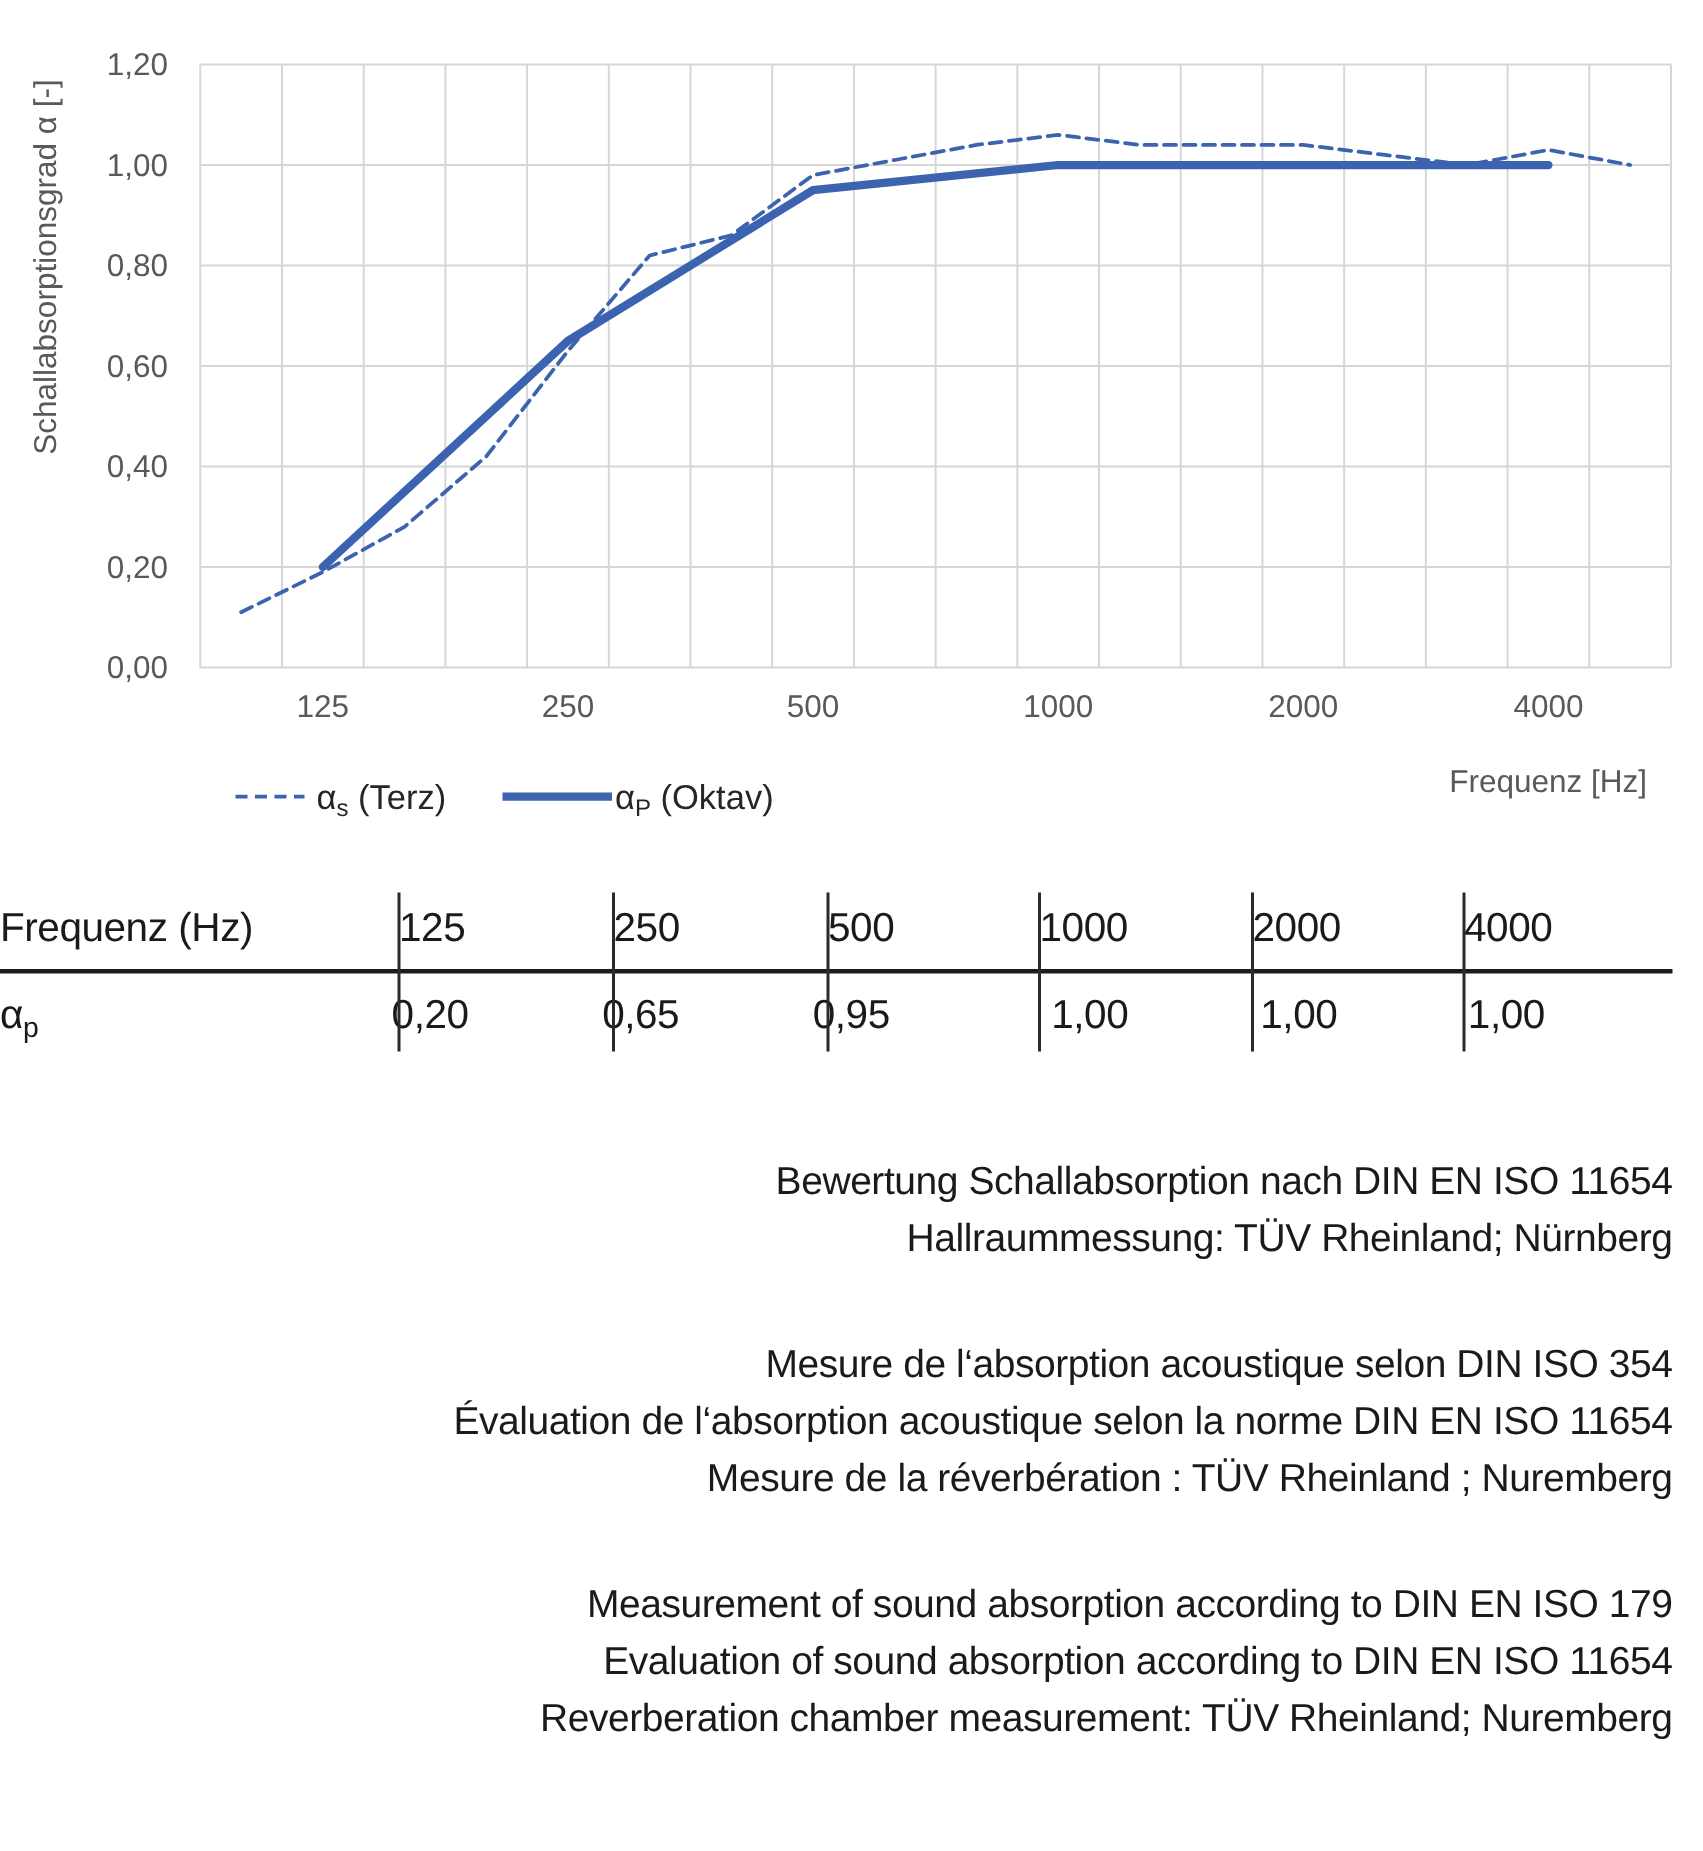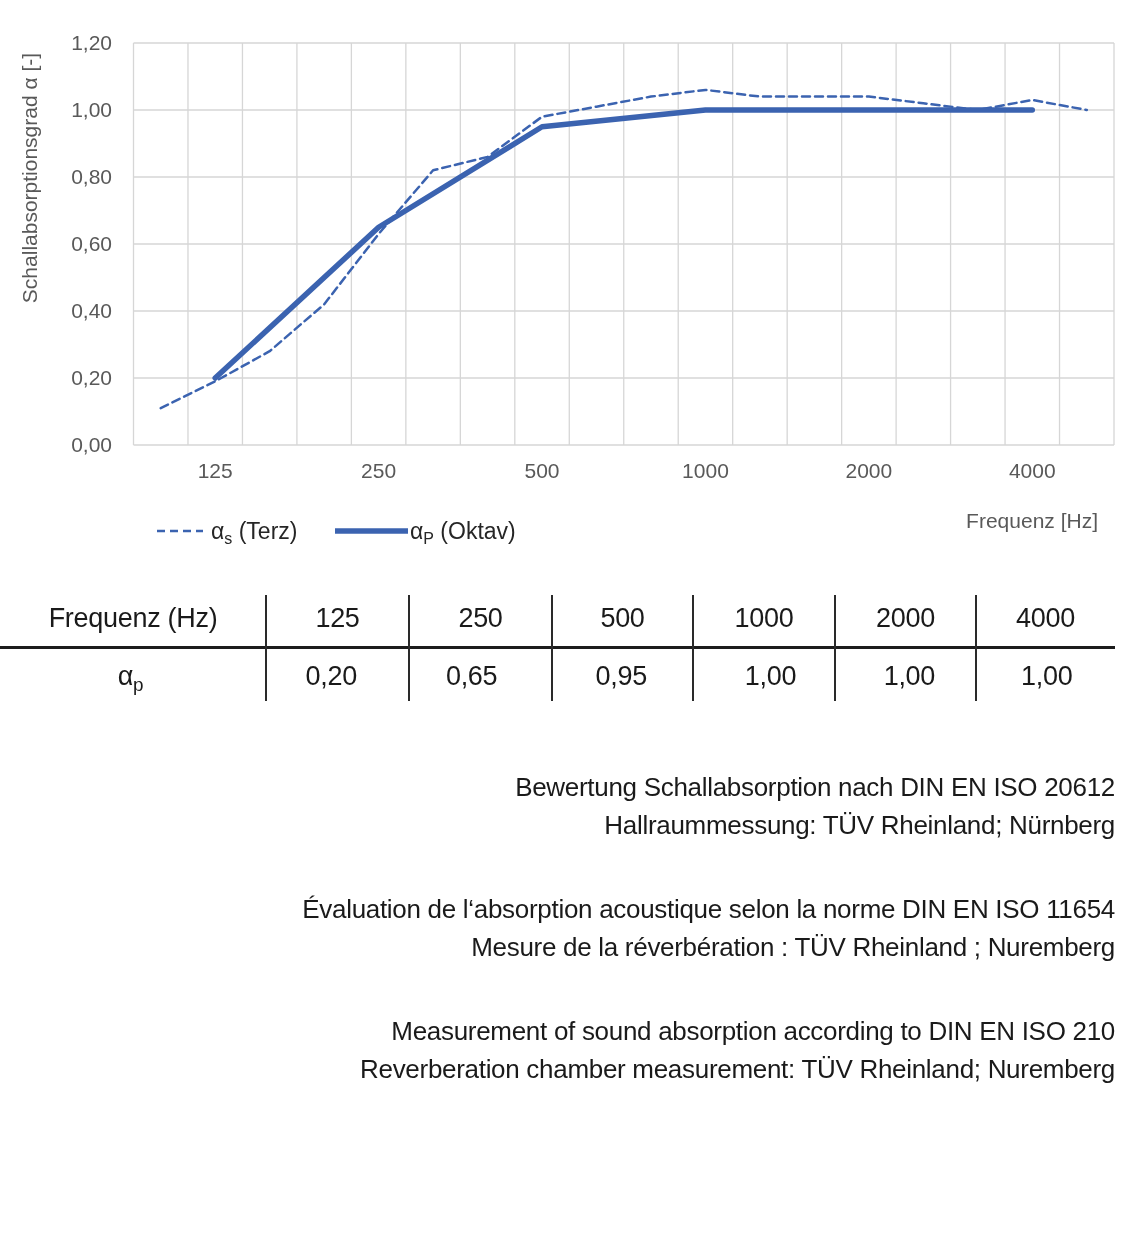--- a/index.html
+++ b/index.html
@@ -30,21 +30,21 @@
     top:590px;
     width:1115px;
     height:114px;
     color:#1a1a1a;
     font-size:27px;
     letter-spacing:-0.3px;
   }
   .freq-table .row{display:flex;align-items:center;}
   .freq-table .row.head{height:56px;}
   .freq-table .row.vals{height:55px;}
-  .freq-table .tc{text-align:center;}
+  .freq-table .tc{text-align:left;}
   .freq-table .rule{height:3px;background:#1c1c1c;width:100%;}
   .freq-table .vline{
     position:absolute;
     top:5px;
     height:106px;
     width:2px;
     background:#2a2a2a;
   }
   sub{font-size:70%;line-height:0;}
   
@@ -143,26 +143,28 @@
     <div class="vline" style="left:265px"></div>
     <div class="vline" style="left:408px"></div>
     <div class="vline" style="left:551px"></div>
     <div class="vline" style="left:692px"></div>
     <div class="vline" style="left:834px"></div>
     <div class="vline" style="left:975px"></div>
   </div>
 
   <div class="notes">
     <div class="note-block">
-      <div>Bewertung Schallabsorption nach DIN EN ISO 20612</div>
+      <div>Bewertung Schallabsorption nach DIN EN ISO 11654</div>
       <div>Hallraummessung: TÜV Rheinland; Nürnberg</div>
     </div>
     <div class="note-block">
+      <div>Mesure de l‘absorption acoustique selon DIN ISO 354</div>
       <div>Évaluation de l‘absorption acoustique selon la norme DIN EN ISO 11654</div>
       <div>Mesure de la réverbération : TÜV Rheinland ; Nuremberg</div>
     </div>
     <div class="note-block">
-      <div>Measurement of sound absorption according to DIN EN ISO 210</div>
+      <div>Measurement of sound absorption according to DIN EN ISO 179</div>
+      <div>Evaluation of sound absorption according to DIN EN ISO 11654</div>
       <div>Reverberation chamber measurement: TÜV Rheinland; Nuremberg</div>
     </div>
   </div>
 
 </div>
 
 </body></html>

